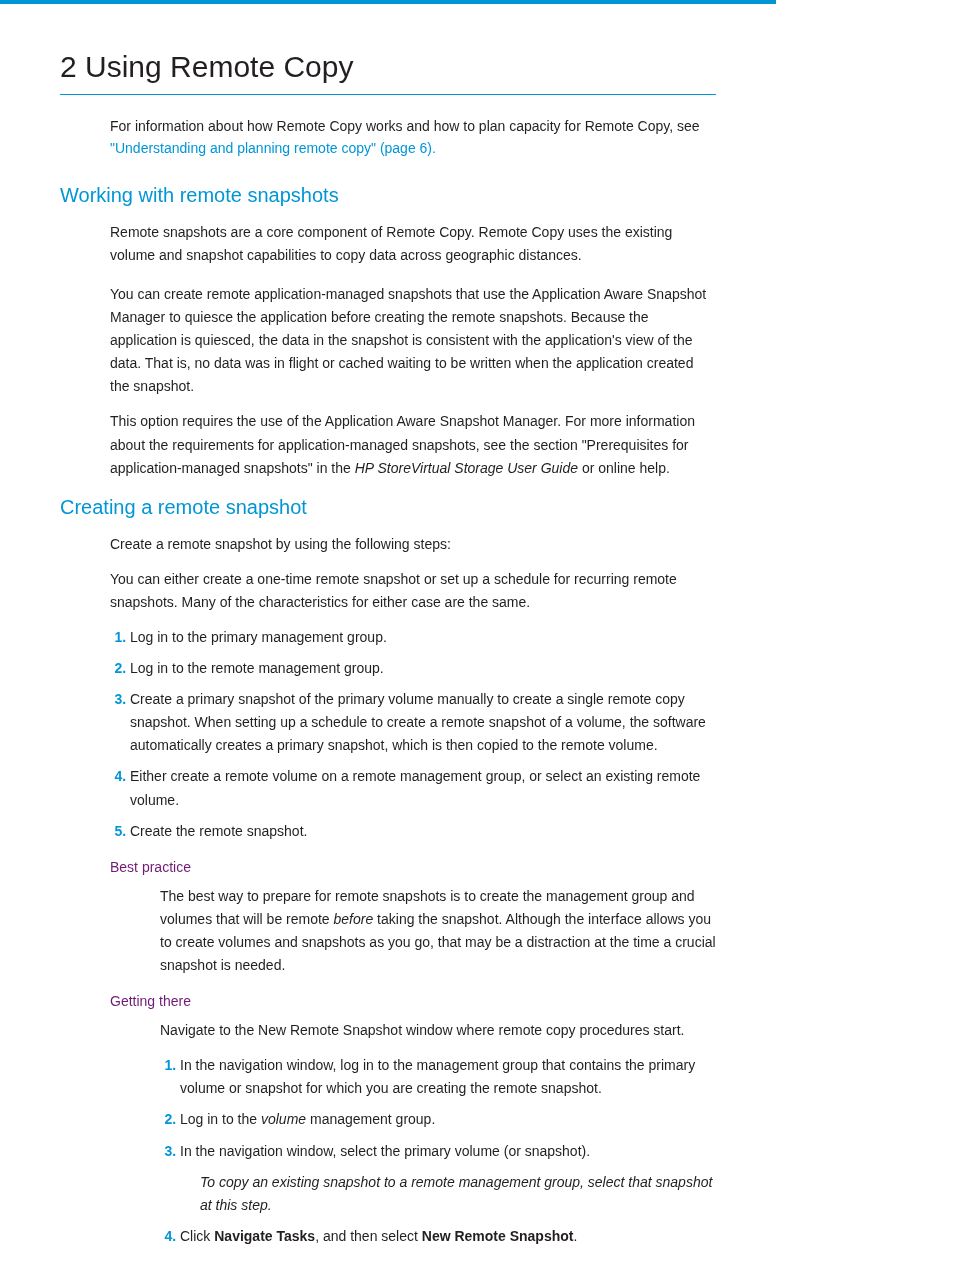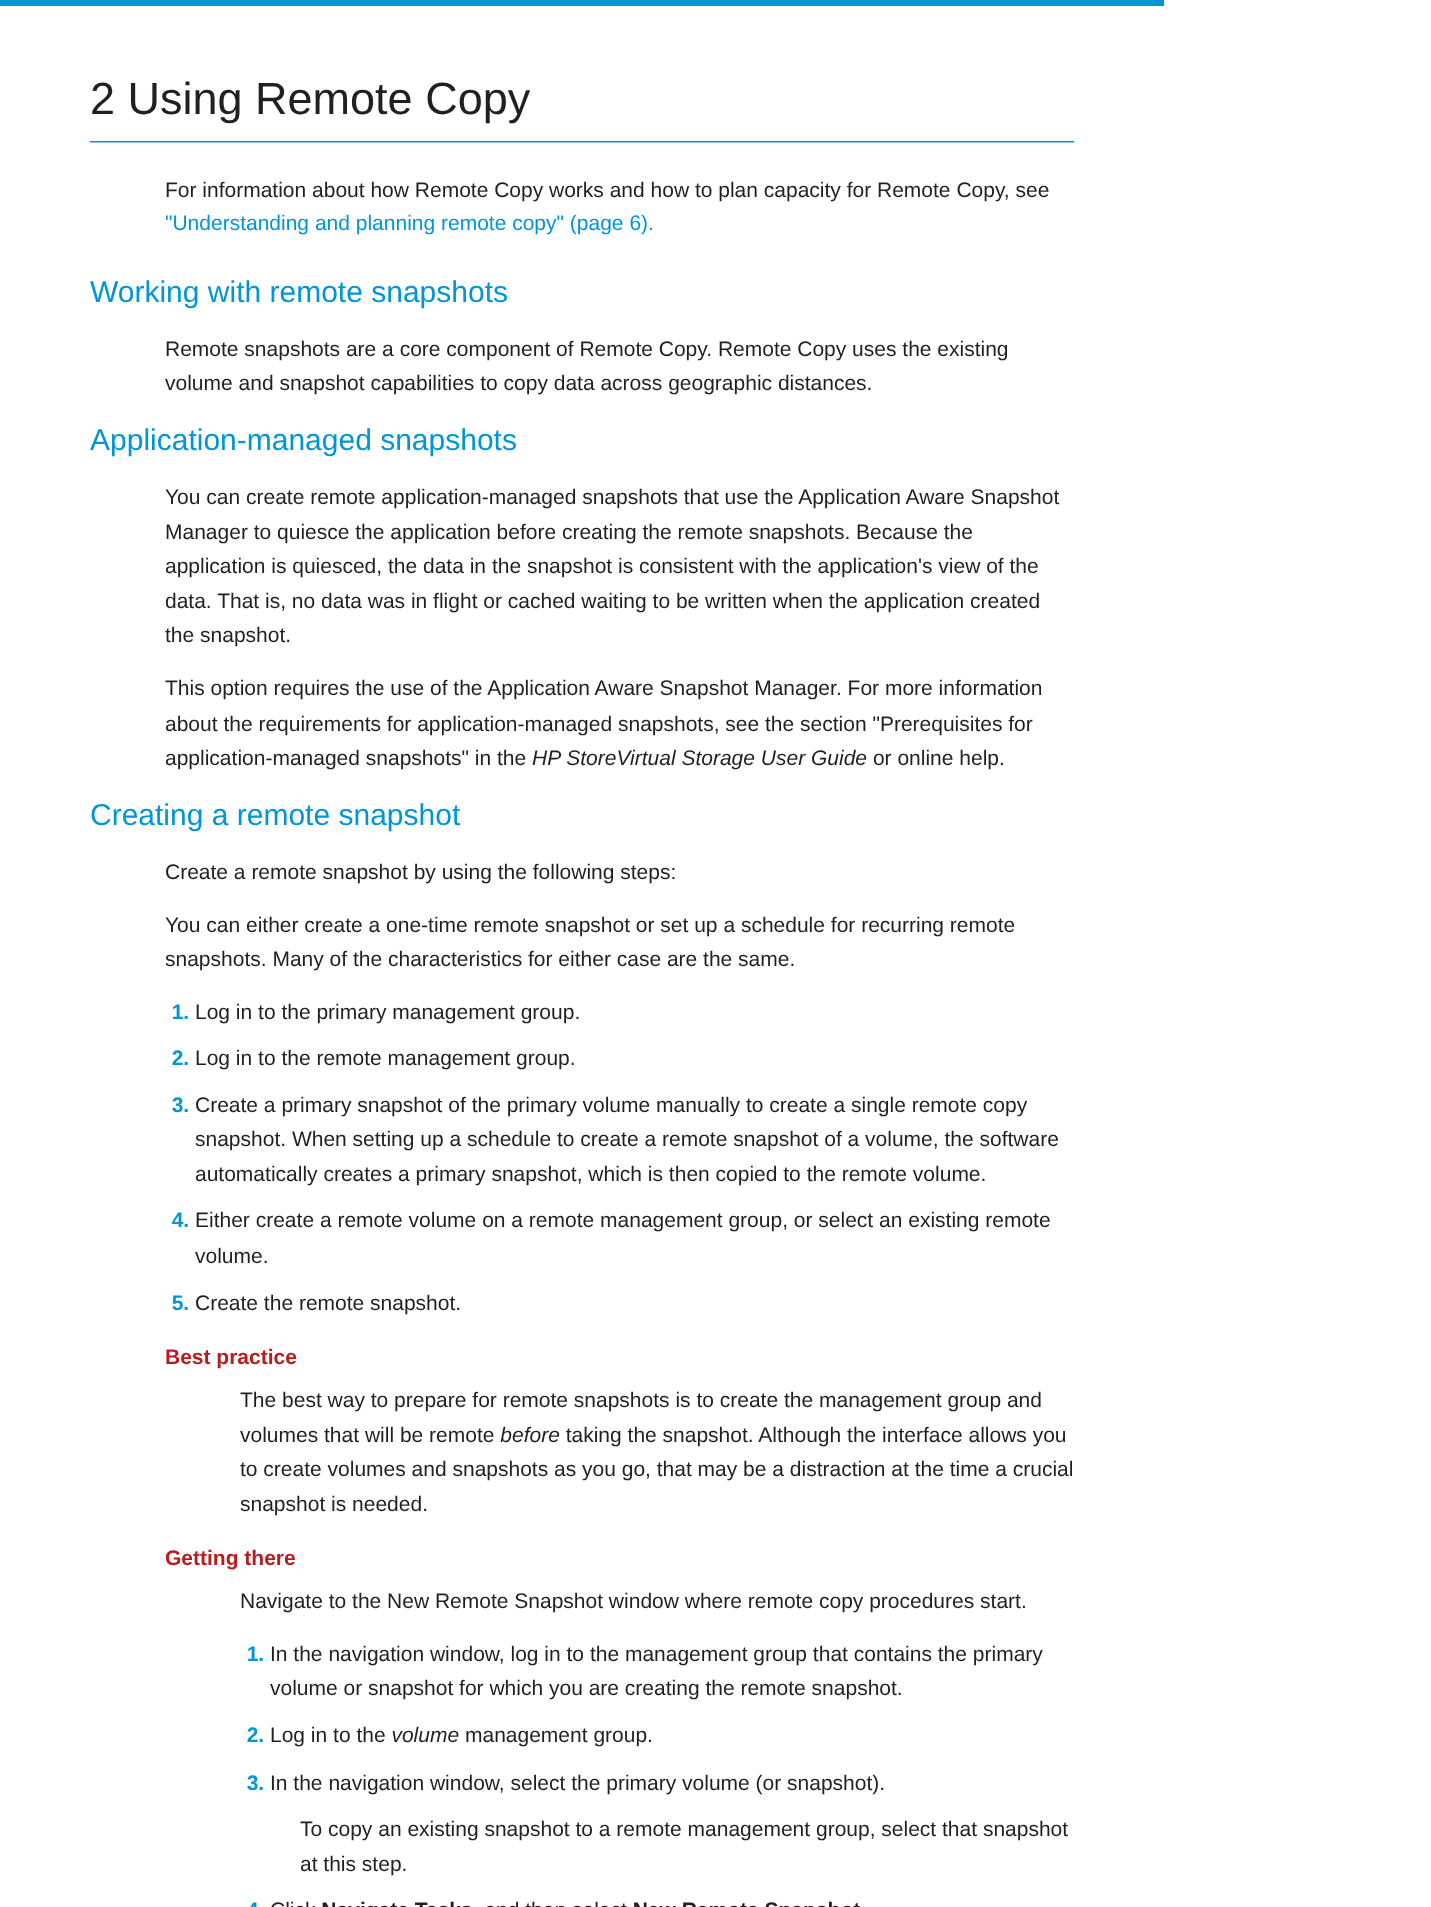--- a/index.html
+++ b/index.html
@@ -59,22 +59,22 @@
     .section-heading {
       font-size: 20px;
       font-weight: normal;
       color: #0096d6;
       margin-bottom: 14px;
       margin-top: 10px;
     }
 
     .sub-sub-heading {
       font-size: 14px;
-      font-weight: bold;
-      color: #b91c1c;
+      font-weight: normal;
+      color: #701a75;
       margin-bottom: 10px;
       margin-top: 16px;
     }
 
     .section-content {
       margin-left: 50px;
       margin-bottom: 16px;
     }
 
     .body-text {
@@ -131,20 +131,21 @@
       margin-left: 50px;
       margin-bottom: 16px;
     }
 
     .sub-step-indent {
       margin-left: 20px;
       margin-top: 8px;
       margin-bottom: 8px;
       line-height: 1.65;
       font-size: 14px;
+      font-style: italic;
     }
   </style>
 </head>
 <body>
 
 <div class="page-container">
   <div class="top-border"></div>
 
   <h1 class="chapter-title">2 Using Remote Copy</h1>
 
@@ -152,21 +153,20 @@
     <span>For information about how Remote Copy works and how to plan capacity for Remote Copy, see</span>
     <br>
     <a href="#">"Understanding and planning remote copy" (page 6).</a>
   </div>
 
   <h2 class="section-heading">Working with remote snapshots</h2>
   <div class="section-content">
     <p class="body-text">Remote snapshots are a core component of Remote Copy. Remote Copy uses the existing volume and snapshot capabilities to copy data across geographic distances.</p>
   </div>
 
-  <h2 class="section-heading">Application-managed snapshots</h2>
   <div class="section-content">
     <p class="body-text">You can create remote application-managed snapshots that use the Application Aware Snapshot Manager to quiesce the application before creating the remote snapshots. Because the application is quiesced, the data in the snapshot is consistent with the application's view of the data. That is, no data was in flight or cached waiting to be written when the application created the snapshot.</p>
     <p class="body-text">
       This option requires the use of the Application Aware Snapshot Manager. For more information about the requirements for application-managed snapshots, see the section "Prerequisites for application-managed snapshots" in the <em>HP StoreVirtual Storage User Guide</em> or online help.
     </p>
   </div>
 
   <h2 class="section-heading">Creating a remote snapshot</h2>
   <div class="section-content">
     <p class="body-text">Create a remote snapshot by using the following steps:</p>

